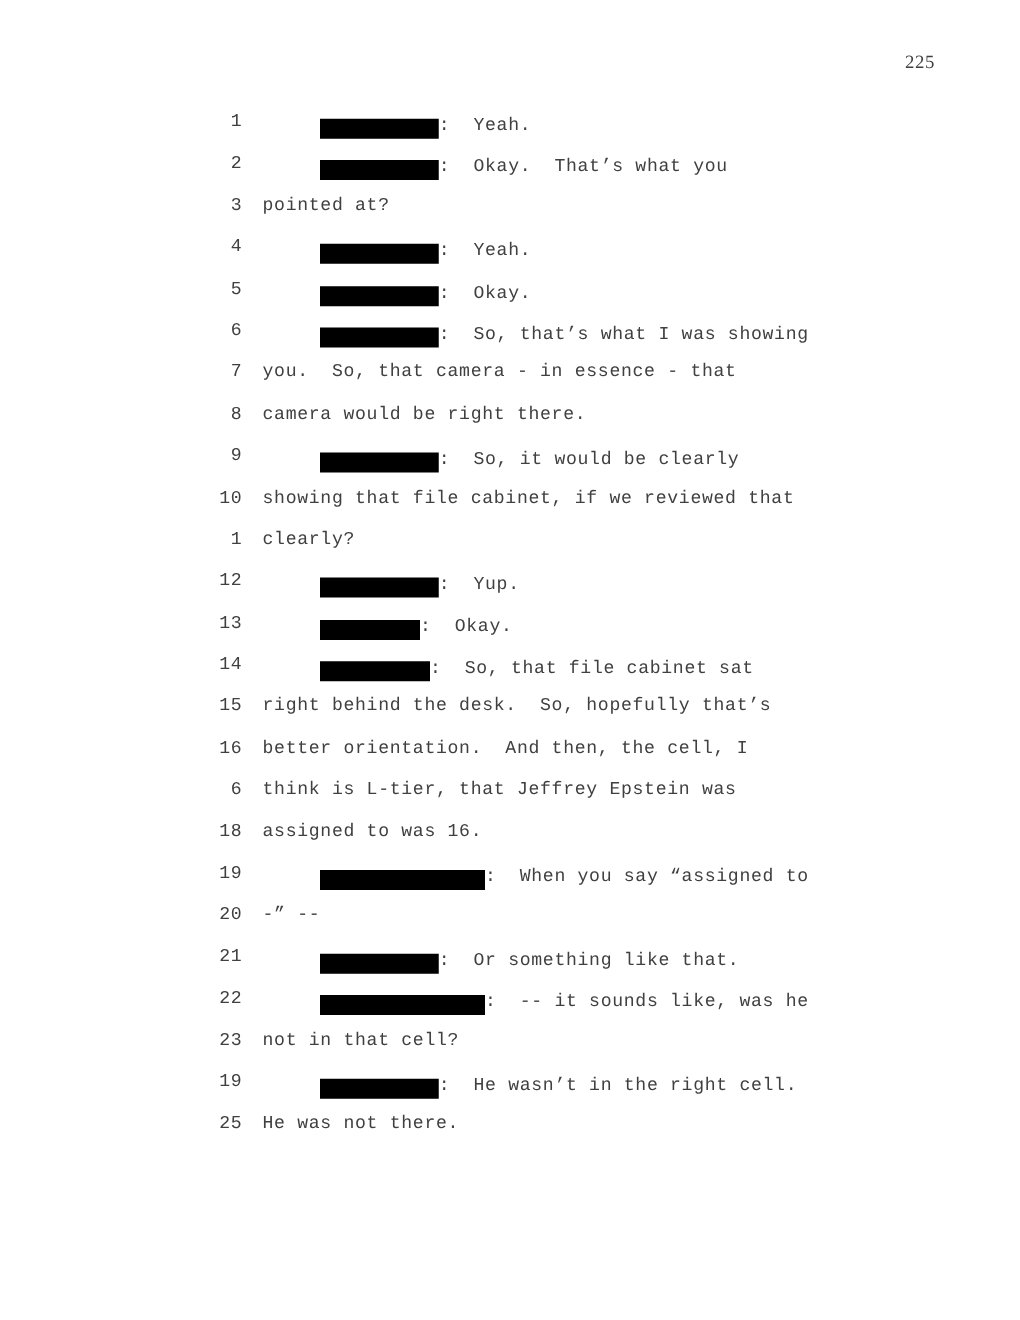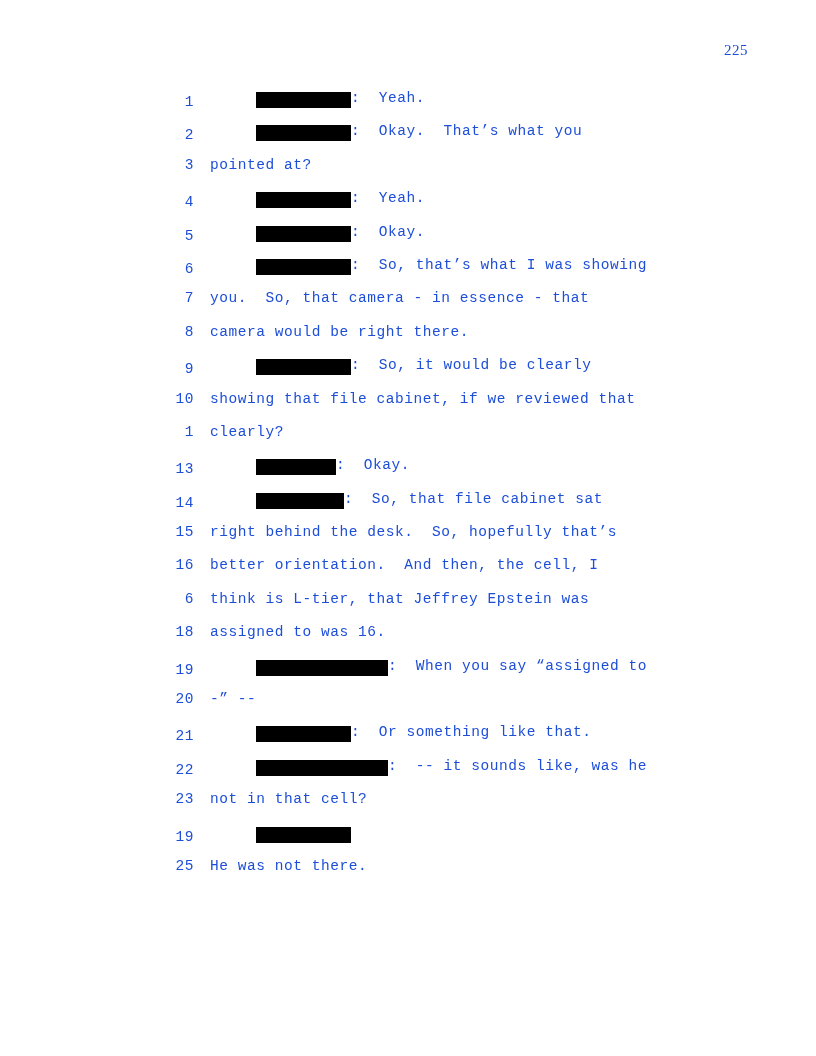--- a/index.html
+++ b/index.html
@@ -6,21 +6,21 @@
     margin: 0;
     padding: 0;
     background: #ffffff;
   }
   .page {
     position: relative;
     width: 816px;
     height: 1056px;
     background: #ffffff;
     font-family: "Liberation Mono", "DejaVu Sans Mono", monospace;
-    color: #1d4ed8;
+    color: #404040;
     overflow: hidden;
   }
   .page-number {
     position: absolute;
     top: 42px;
     right: 68px;
     font-family: "Liberation Serif", serif;
     font-size: 15px;
     letter-spacing: 0.5px;
   }
@@ -41,21 +41,21 @@
     font-size: 14.5px;
     letter-spacing: 0.6px;
     flex: 0 0 auto;
   }
   .content {
     margin-left: 16px;
     font-size: 14.5px;
     letter-spacing: 0.55px;
     white-space: pre;
     display: flex;
-    align-items: flex-end;
+    align-items: center;
   }
   .redaction {
     display: inline-block;
     background: #000000;
     height: 16px;
     vertical-align: middle;
     position: relative;
     top: 2px;
   }
   .speaker-indent {
@@ -109,20 +109,24 @@
       </div>
       <div class="line">
         <span class="lineno">10</span>
         <span class="content"><span class="text">showing that file cabinet, if we reviewed that</span></span>
       </div>
       <div class="line">
         <span class="lineno">1</span>
         <span class="content"><span class="text">clearly?</span></span>
       </div>
       <div class="line">
+        <span class="lineno">12</span>
+        <span class="content"><span class="speaker-indent" style="width: 46px;"></span><span class="redaction" style="width: 95px;"></span><span class="text">:  Yup.</span></span>
+      </div>
+      <div class="line">
         <span class="lineno">13</span>
         <span class="content"><span class="speaker-indent" style="width: 46px;"></span><span class="redaction" style="width: 80px;"></span><span class="text">:  Okay.</span></span>
       </div>
       <div class="line">
         <span class="lineno">14</span>
         <span class="content"><span class="speaker-indent" style="width: 46px;"></span><span class="redaction" style="width: 88px;"></span><span class="text">:  So, that file cabinet sat</span></span>
       </div>
       <div class="line">
         <span class="lineno">15</span>
         <span class="content"><span class="text">right behind the desk.  So, hopefully that’s</span></span>
@@ -154,20 +158,20 @@
       <div class="line">
         <span class="lineno">22</span>
         <span class="content"><span class="speaker-indent" style="width: 46px;"></span><span class="redaction" style="width: 132px;"></span><span class="text">:  -- it sounds like, was he</span></span>
       </div>
       <div class="line">
         <span class="lineno">23</span>
         <span class="content"><span class="text">not in that cell?</span></span>
       </div>
       <div class="line">
         <span class="lineno">19</span>
-        <span class="content"><span class="speaker-indent" style="width: 46px;"></span><span class="redaction" style="width: 95px;"></span></span>
+        <span class="content"><span class="speaker-indent" style="width: 46px;"></span><span class="redaction" style="width: 95px;"></span><span class="text">:  He wasn’t in the right cell.</span></span>
       </div>
       <div class="line">
         <span class="lineno">25</span>
         <span class="content"><span class="text">He was not there.</span></span>
       </div>
     </div>
 </div>
 
 </body></html>

